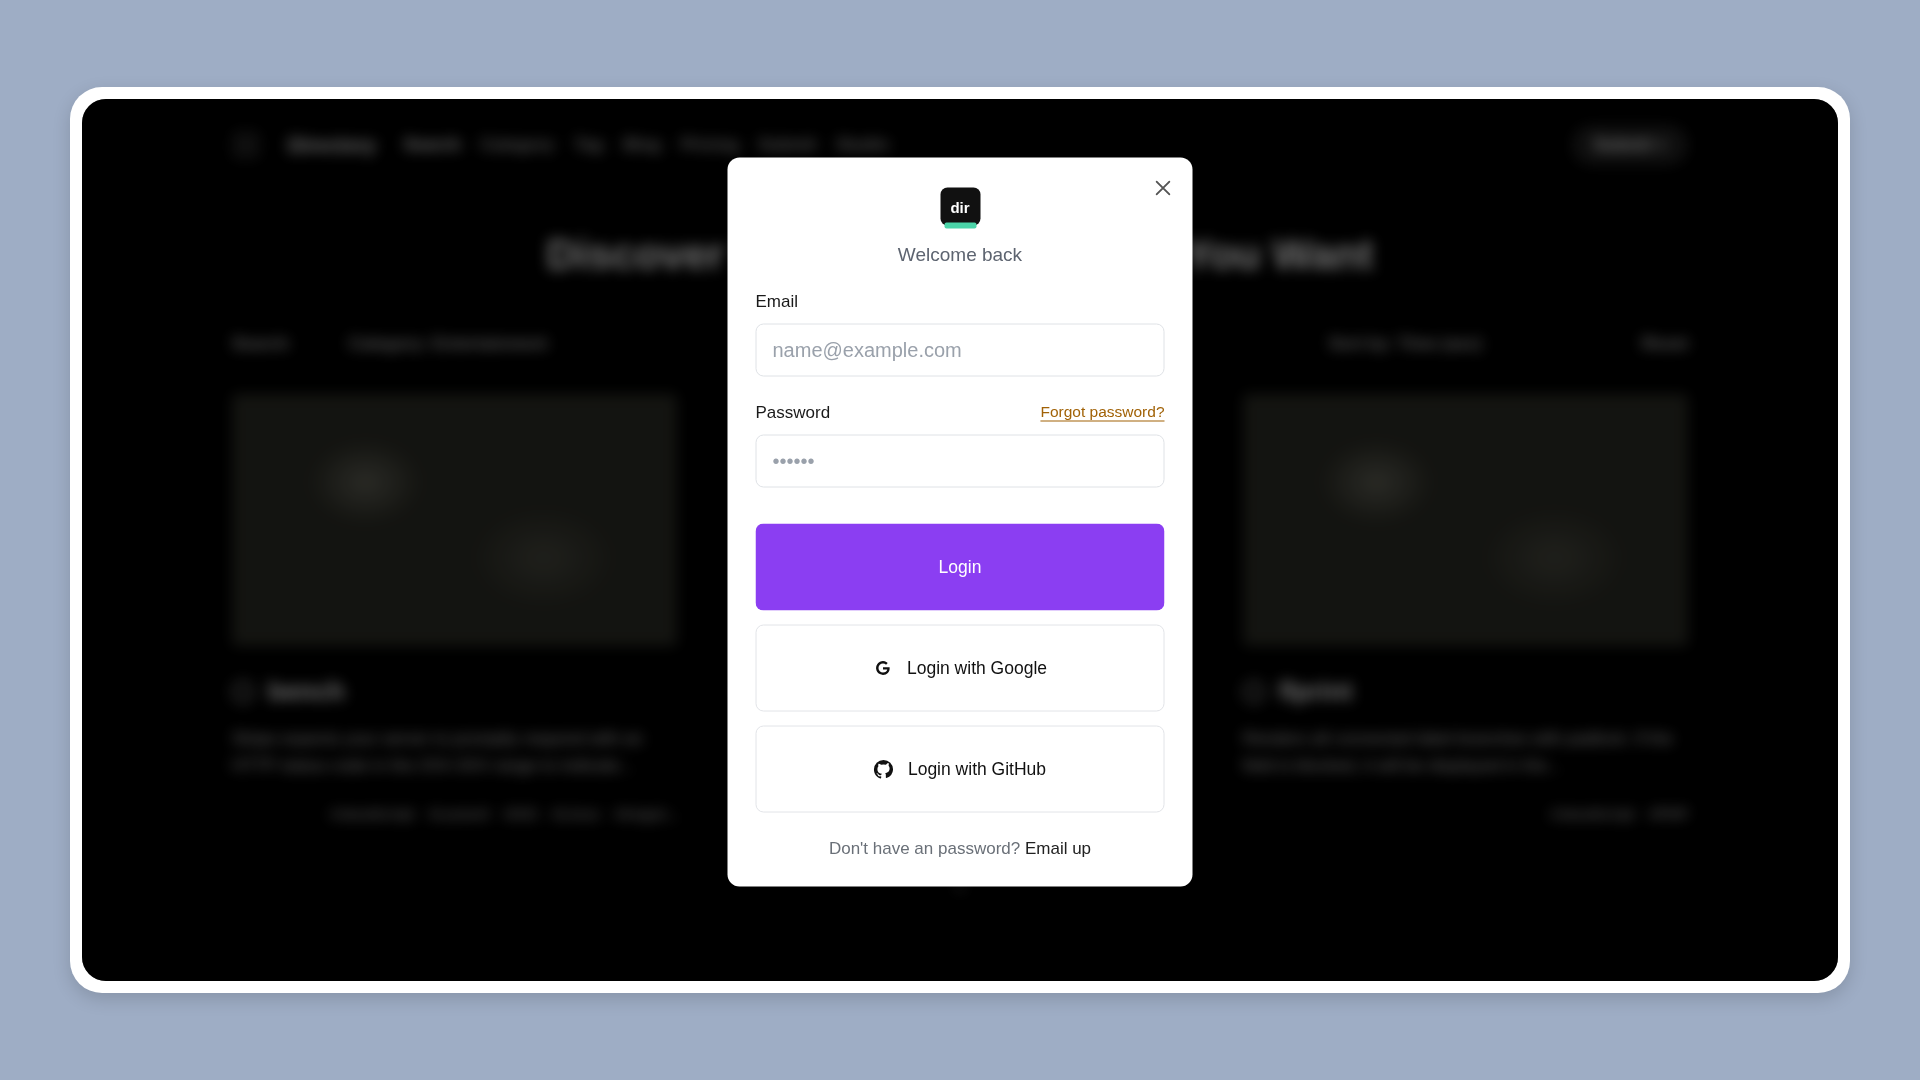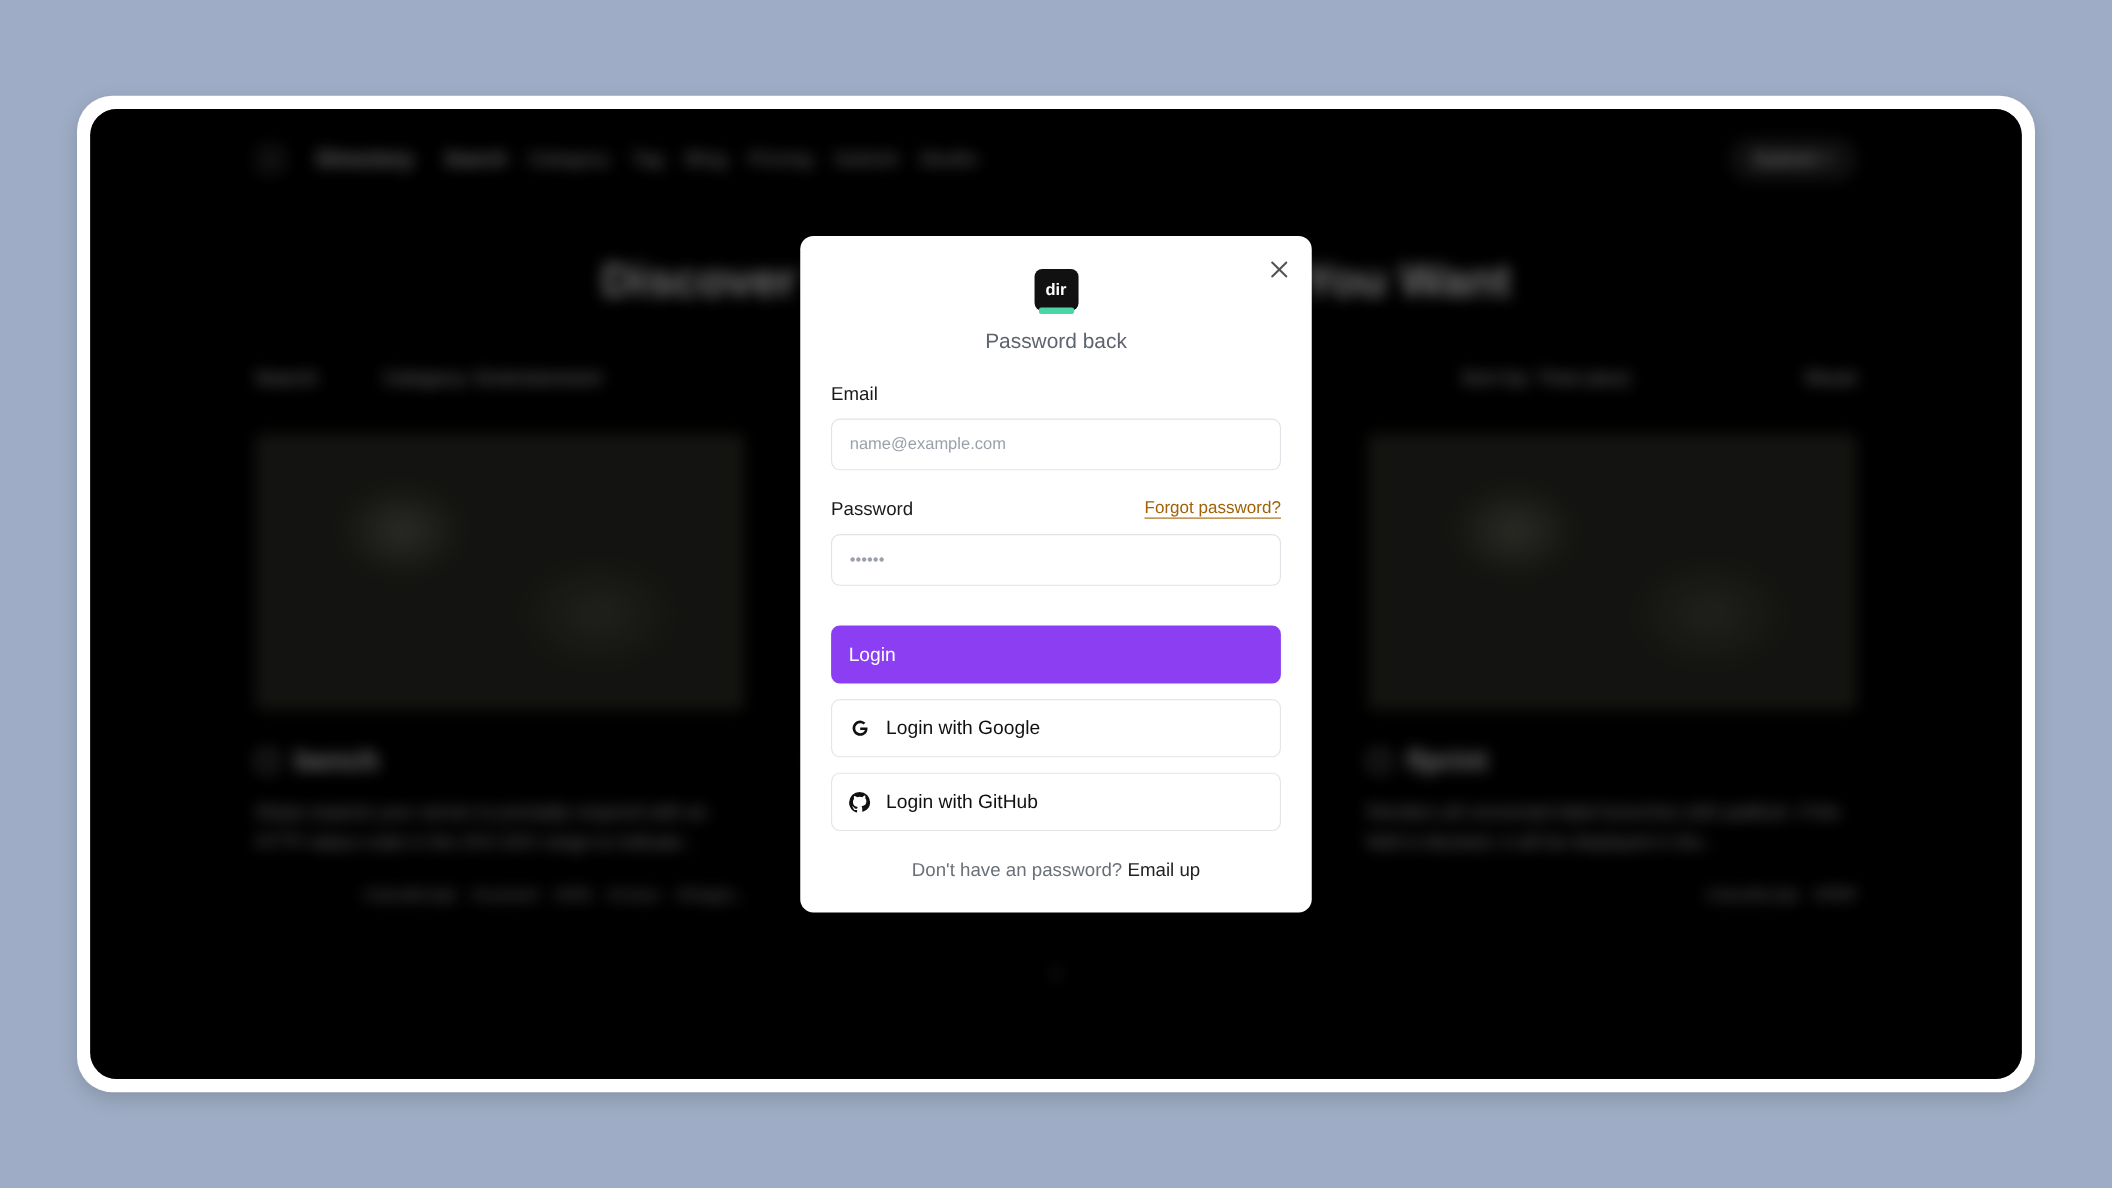--- a/index.html
+++ b/index.html
@@ -34,23 +34,23 @@
 .scrim { position:absolute; inset:0; background:rgba(0,0,0,0.55); }
 .modal { position:absolute; left:50%; top:48%; transform:translate(-50%,-50%); width:465px; background:#fff; border-radius:12px; padding:28px 28px 28px; color:#111; }
 .close { position:absolute; top:18px; right:18px; width:24px; height:24px; display:flex; align-items:center; justify-content:center; cursor:pointer; color:#555; font-size:19px; }
 .m-logo { width:40px; height:38px; background:#111; border-radius:7px; margin:2px auto 0; position:relative; color:#fff; font-size:15px; font-weight:700; display:flex; align-items:center; justify-content:center; }
 .m-logo::after { content:""; position:absolute; bottom:-3px; left:4px; right:4px; height:6px; background:#4bd4a8; border-radius:2px; }
 .welcome { text-align:center; margin-top:18px; font-size:19px; color:#5d6470; }
 .field { margin-top:26px; }
 .lblrow { display:flex; justify-content:space-between; align-items:flex-start; }
 .lbl { font-size:17px; color:#1a1a1a; font-weight:500; }
 .forgot { font-size:15.5px; color:#a16207; text-decoration:underline; text-underline-offset:4px; cursor:pointer; }
-.input { width:100%; margin-top:12px; padding:14px 16px; border:1px solid #dfe2e6; border-radius:8px; font-size:15px; color:#333; outline:none; }
+.input { width:100%; margin-top:12px; padding:14px 16px; border:1px solid #dfe2e6; border-radius:8px; font-size:20px; color:#333; outline:none; }
 .input::placeholder { color:#9aa1ab; }
-.btn { width:100%; padding:15px; border-radius:8px; font-size:17.5px; font-weight:500; cursor:pointer; border:1px solid transparent; display:flex; align-items:center; justify-content:flex-start; gap:14px; }
+.btn { width:100%; padding:32px; border-radius:8px; font-size:17.5px; font-weight:500; cursor:pointer; border:1px solid transparent; display:flex; align-items:center; justify-content:center; gap:14px; }
 .btn-primary { background:#8b3ef2; color:#fff; margin-top:36px; }
 .btn-outline { background:#fff; color:#111; border-color:#e2e4e8; margin-top:14px; }
 .icn { width:20px; height:20px; display:flex; align-items:center; justify-content:center; }
 .footer { text-align:center; margin-top:26px; font-size:17px; color:#6a7078; }
 .footer .su { color:#222; cursor:pointer; }
 </style>
 </head>
 <body>
 
 <div class="frame">
@@ -130,21 +130,21 @@
 
   <div class="modal">
     <div class="close">
       <svg width="15" height="15" viewBox="0 0 14 14">
             <path d="M1 1 L13 13 M13 1 L1 13" stroke="#555" stroke-width="1.8" stroke-linecap="round"></path>
           </svg>
     </div>
     <div class="m-logo">
           <span>dir</span>
         </div>
-    <div class="welcome">Password back</div>
+    <div class="welcome">Welcome back</div>
 
     <div class="field">
       <div class="lblrow">
         <div class="lbl">Email</div>
       </div>
       <input class="input" type="email" placeholder="name@example.com" style="">
     </div>
 
     <div class="field">
       <div class="lblrow">

